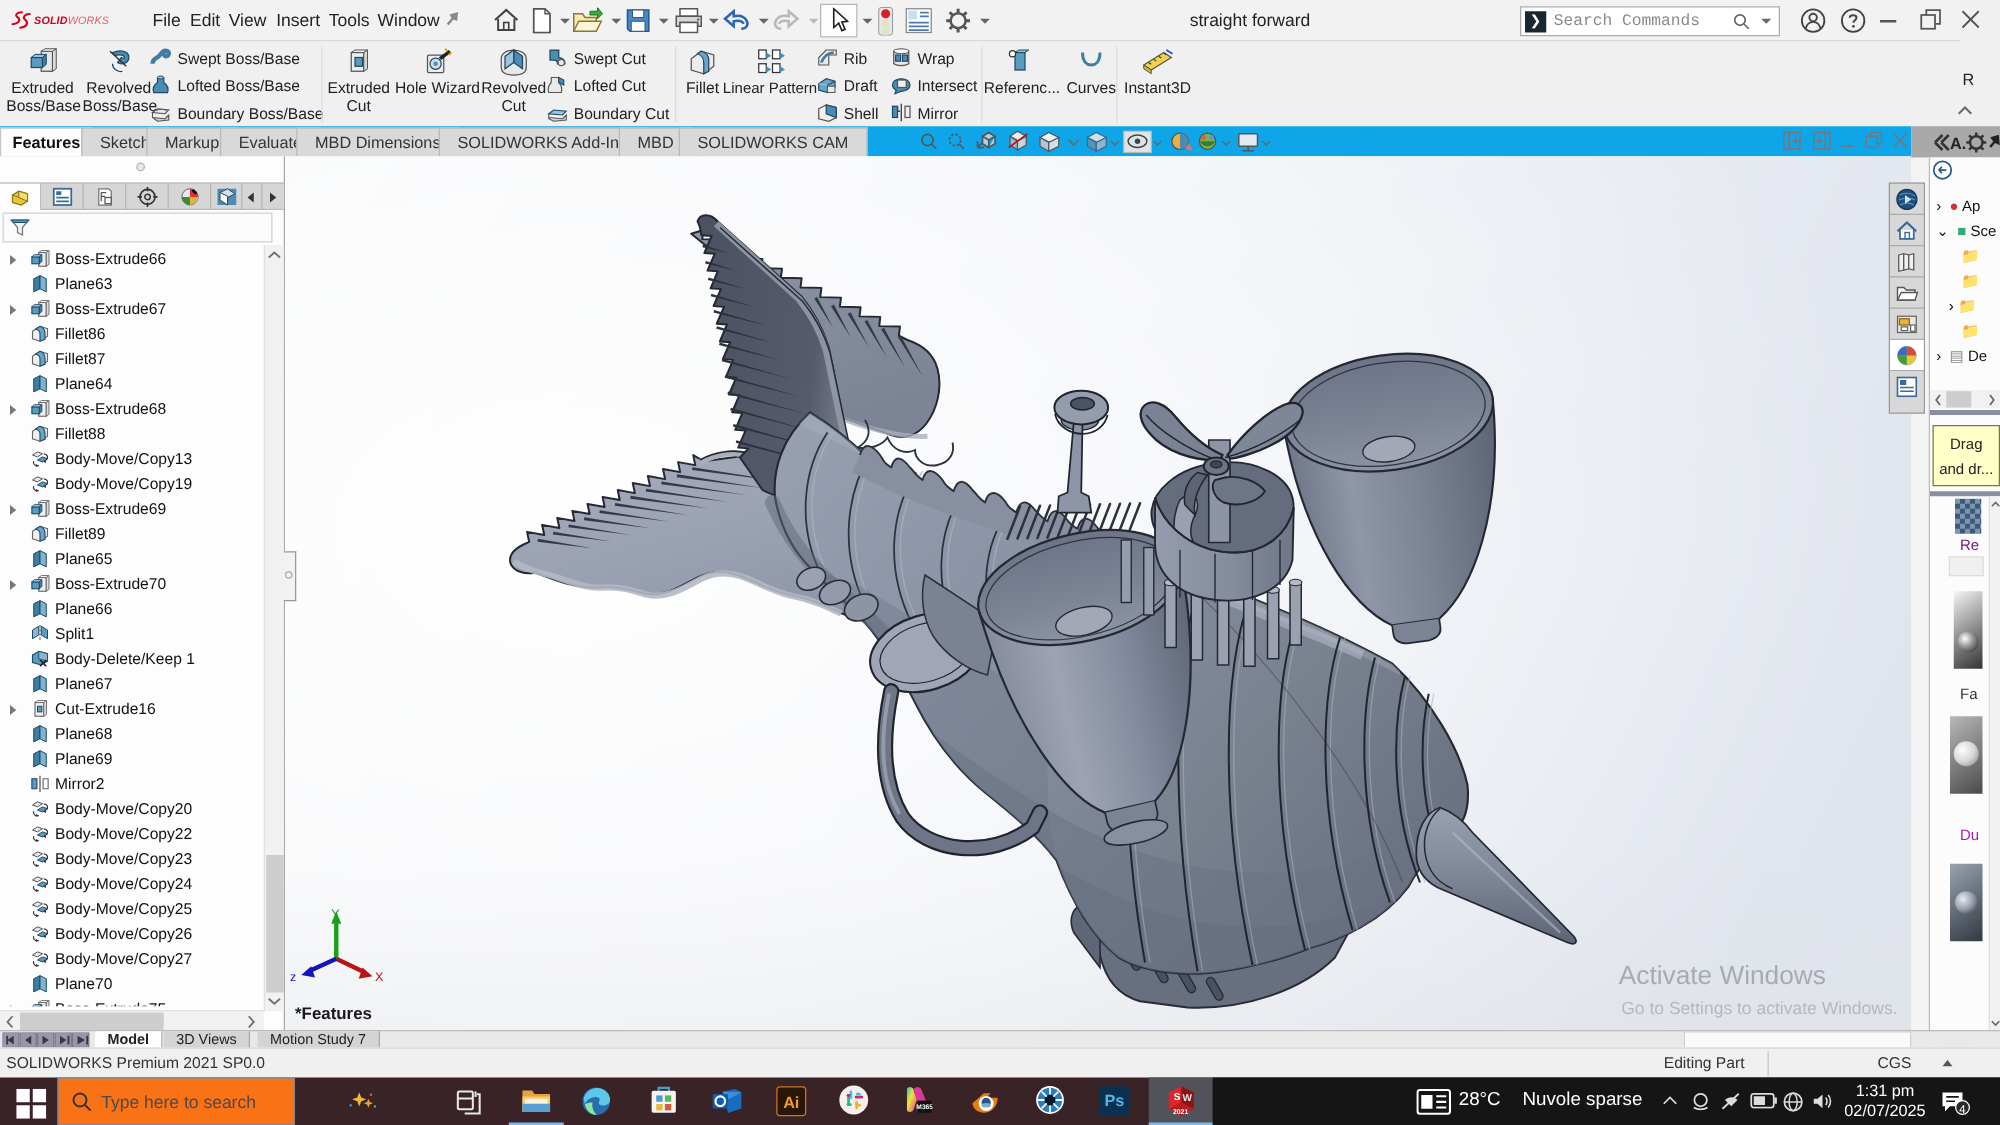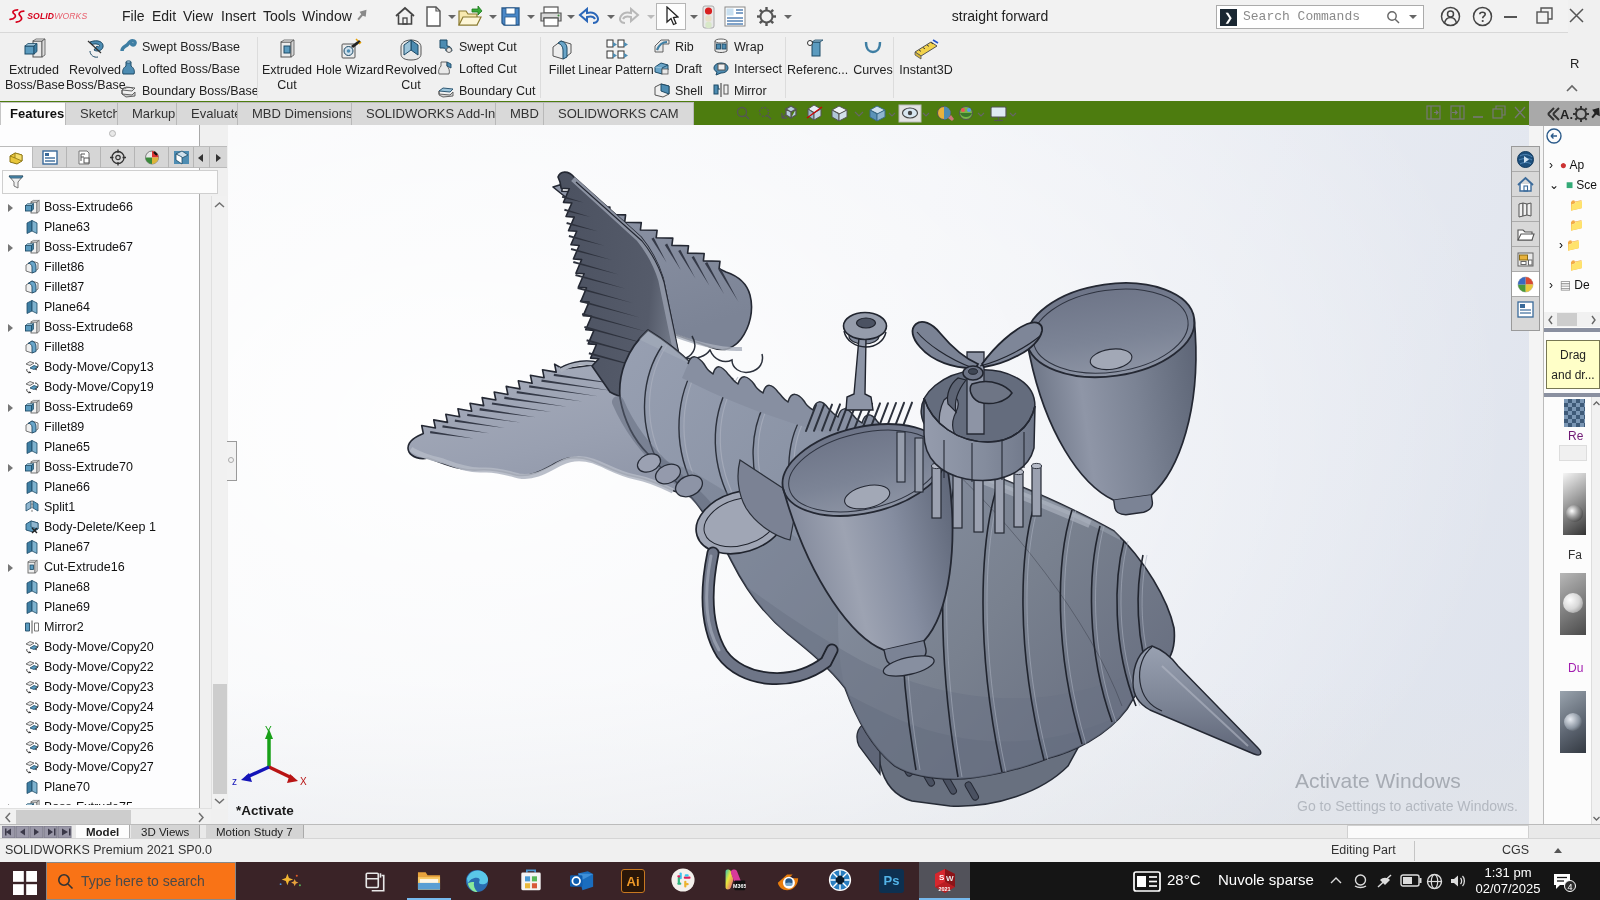--- a/index.html
+++ b/index.html
@@ -18,25 +18,25 @@
 .tbico { position:absolute; top:4px; }
 
 #ribbon { position:absolute; left:0; top:34px; width:1600px; height:67px; background:#f0f0f0; }
 .rsep { position:absolute; top:3px; width:1px; height:61px; background:#dcdcdc; }
 .bigbtn { position:absolute; top:2px; text-align:center; font-size:12.5px; color:#222; line-height:15px; }
 .bigbtn svg { display:block; margin:2px auto 1px; }
 .smallrow { position:absolute; font-size:12.5px; color:#222; height:16px; line-height:16px; white-space:nowrap; }
 .smallrow svg { vertical-align:-3px; margin-right:4px; }
 .caret { position:absolute; width:0; height:0; border-left:4px solid transparent; border-right:4px solid transparent; border-top:4px solid #444; }
 
-#tabrow { position:absolute; left:0; top:101px; width:1600px; height:24px; background:#4d7c0f; }
+#tabrow { position:absolute; left:0; top:101px; width:1600px; height:24px; background:#0ea5e9; }
 .rtab { position:absolute; top:1px; height:23px; line-height:22px; padding:0 14px; font-size:13px; color:#333; background:#d9d9d9; border:1px solid #b9b9b9; border-bottom:none; }
 .rtab.active { background:#fdfdfd; font-weight:bold; color:#111; border-color:#c5c5c5; }
 
-#leftpanel { position:absolute; left:0; top:125px; width:200px; height:699px; background:#fdfdfe; border-right:1px solid #a9a9a9; }
+#leftpanel { position:absolute; left:0; top:125px; width:228px; height:699px; background:#fdfdfe; border-right:1px solid #a9a9a9; }
 #lp-tabs { position:absolute; left:0; top:21px; width:227px; height:22px; background:#d6d6d6; border-top:1px solid #bbb; border-bottom:1px solid #bbb; }
 .lptab { position:absolute; top:0; width:33px; height:21px; border-right:1px solid #b5b5b5; text-align:center; }
 .lptab svg { margin-top:2px; }
 #lp-filter { position:absolute; left:2px; top:45px; width:216px; height:24px; background:#fcfcfc; border:1px solid #cfcfcf; }
 #tree { position:absolute; left:0; top:72px; width:212px; height:608px; overflow:hidden; }
 .trow { position:absolute; left:0; width:212px; height:20px; font-size:12.5px; color:#111; line-height:20px; white-space:nowrap; }
 .trow .arr { position:absolute; left:8px; top:7px; width:0; height:0; border-top:4px solid transparent; border-bottom:4px solid transparent; border-left:5px solid #777; }
 .trow .ic { position:absolute; left:24px; top:2px; width:16px; height:16px; }
 .trow .lb { position:absolute; left:44px; top:0; }
 #vscroll { position:absolute; left:211px; top:71px; width:16px; height:613px; background:#f1f1f1; border-left:1px solid #e0e0e0; }
@@ -668,21 +668,21 @@
         <line x1="41" y1="42" x2="64" y2="53" stroke="#b81414"></line>
         <line x1="41" y1="42" x2="19" y2="52" stroke="#1414b8"></line>
       </g>
       <path d="M41,4 L45,14 L37,14 Z" fill="#18a018"></path>
       <path d="M70,56 L59,58 L62,49 Z" fill="#b81414"></path>
       <path d="M13,55 L24,57 L21,48 Z" fill="#1414b8"></path>
       <text x="37" y="9" font-size="10" fill="#18a018">Y</text>
       <text x="72" y="60" font-size="10" fill="#b81414">X</text>
       <text x="4" y="60" font-size="10" fill="#1414b8">z</text>
     </svg>
-    <div id="isolabel">*Activate</div>
+    <div id="isolabel">*Features</div>
     <div id="watermark1">Activate Windows</div>
     <div id="watermark2">Go to Settings to activate Windows.</div>
   </div>
 
   <div id="leftpanel">
     <div class="abs" style="left:109px;top:5px;width:7px;height:7px;border:1px solid #b5b5b5;border-radius:50%;background:#e8e8e8;"></div>
     <div id="lp-tabs">
       <div class="lptab" style="left:0;background:#fdfdfe;border-right-color:#bbb;">
         <svg width="18" height="17" viewBox="0 0 18 17">
             <path d="M3,7 L8,4 L15,6 L15,12 L10,15 L3,13 Z" fill="#e8c63a" stroke="#8a7313" stroke-width="1"></path>

